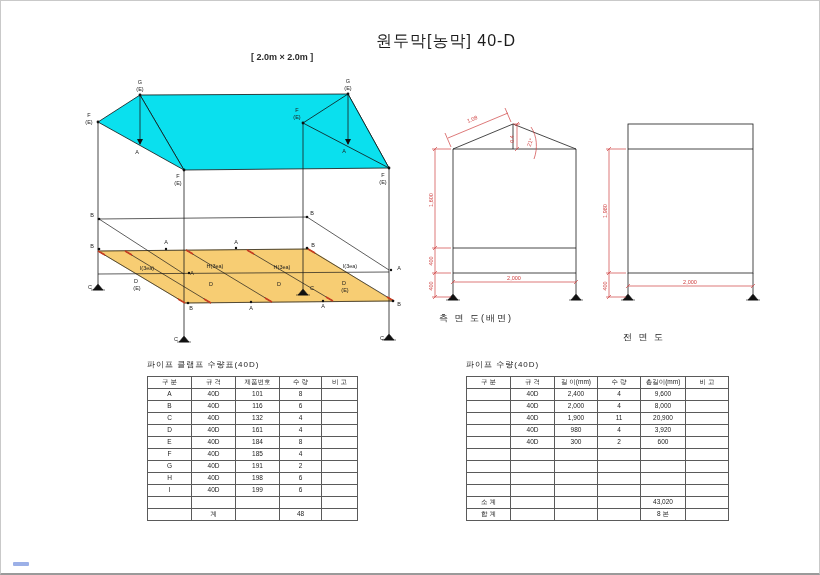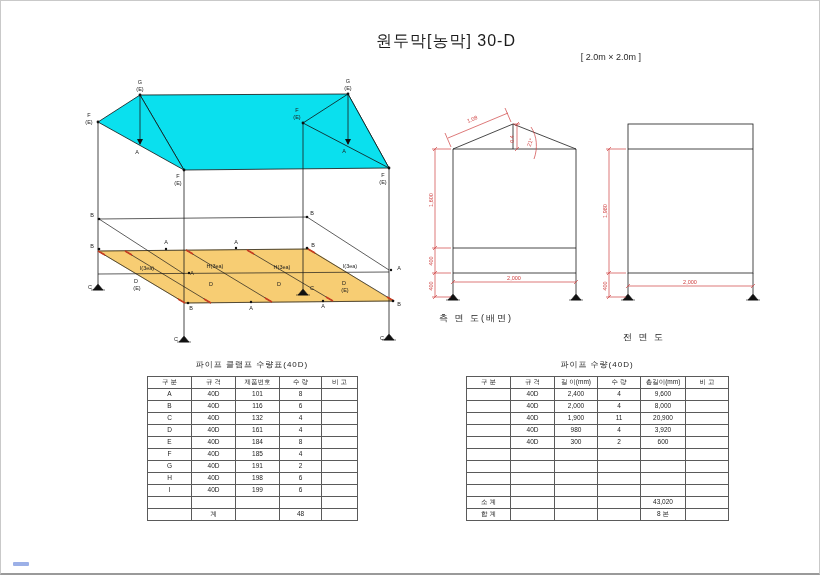--- a/index.html
+++ b/index.html
@@ -1,38 +1,38 @@
 <!DOCTYPE html>
 <html><head>
 <meta charset="utf-8">
 <style>
   html,body{margin:0;padding:0;background:#e8e8e8;font-family:"Liberation Sans","DejaVu Sans",sans-serif;}
   #page{position:relative;width:820px;height:575px;background:#ffffff;border:1px solid #c9c9c9;border-bottom:2px solid #9a9a9a;box-sizing:border-box;overflow:hidden;}
   .abs{position:absolute;}
   #main-title{left:250px;top:30px;width:390px;text-align:center;font-size:16px;letter-spacing:1px;color:#1c1c1c;}
-  #main-subtitle{left:250px;top:51px;width:390px;text-align:right;font-size:9px;color:#2a2a2a;}
+  #main-subtitle{left:250px;top:51px;width:390px;text-align:left;font-size:9px;color:#2a2a2a;font-weight:bold;}
   .view-title{font-size:9px;color:#1c1c1c;text-align:left;letter-spacing:2px;}
-  .tbl-title{font-size:8px;color:#1c1c1c;text-align:center;letter-spacing:1px;}
+  .tbl-title{font-size:8px;color:#1c1c1c;letter-spacing:1px;}
   table.qty{border-collapse:collapse;table-layout:fixed;font-size:6.5px;color:#1b1b1b;}
   table.qty th,table.qty td{border:1px solid #5a5a5a;height:12px;padding:0 1px;text-align:center;font-weight:normal;overflow:hidden;white-space:nowrap;box-sizing:border-box;line-height:1;}
   svg text{font-family:"Liberation Sans","DejaVu Sans",sans-serif;}
   .lbl{font-size:5.5px;fill:#1d1d1d;}
   .dim{font-size:5.5px;fill:#cf4040;}
   .struct{stroke:#1a1a1a;stroke-width:0.8;fill:none;}
   .thin{stroke:#1a1a1a;stroke-width:0.7;fill:none;}
   .red{stroke:#cf4040;stroke-width:0.7;fill:none;}
   .redthick{stroke:#c83c20;stroke-width:1.6;fill:none;}
   #corner-mark{left:12px;top:561px;width:16px;height:4px;background:#4a6fd4;opacity:.55;border-radius:1px;}
 </style>
 </head>
 <body>
 
 <div id="page">
 
-  <div class="abs" id="main-title">원두막[농막] 30-D</div>
+  <div class="abs" id="main-title">원두막[농막] 40-D</div>
   <div class="abs" id="main-subtitle">[ 2.0m × 2.0m ]</div>
 
   <svg class="abs" style="left:0;top:0" width="820" height="575" viewBox="0 0 820 575">
 
     <g>
 
       <polygon points="97,250 308,248 392,300 184,302" fill="#f7cd73" stroke="#b38a2e" stroke-width="0.5"></polygon>
 
       <polygon points="139,94 347,93 388,167 183,169" fill="#0ae0ee" stroke="#111" stroke-width="0.8"></polygon>
       <polygon points="97,121 139,94 183,169" fill="#0ae0ee" stroke="#111" stroke-width="0.8"></polygon>

